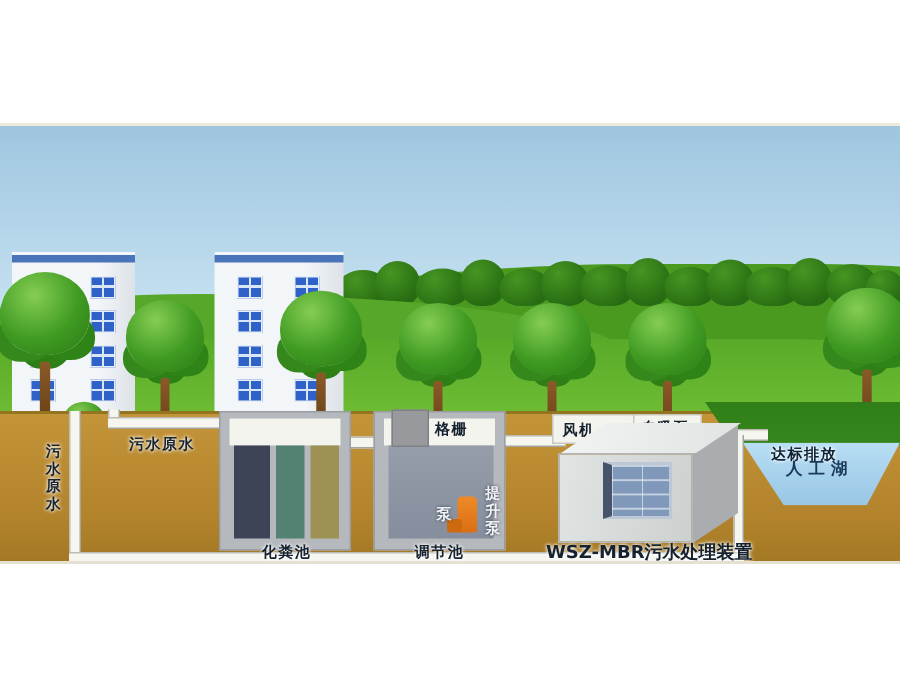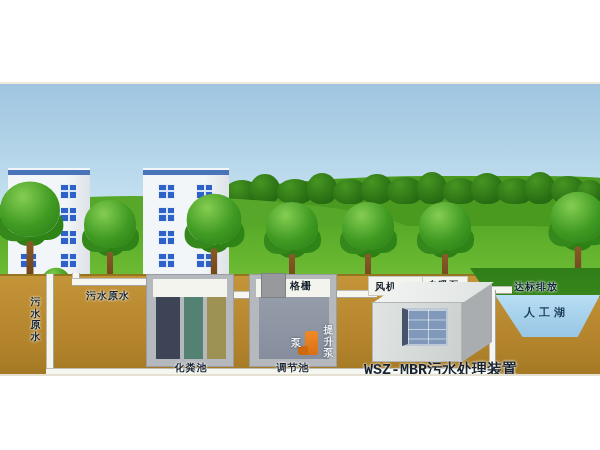--- a/index.html
+++ b/index.html
@@ -184,21 +184,21 @@
       <div class="trunk"></div>
     </div>
   <div class="tree" style="left:548px;top:112px;transform:scale(1.05);">
       <div class="canopy"></div>
       <div class="trunk"></div>
     </div>
 
   <div class="soil"></div>
   <div class="lakebank"></div>
   <div class="lake"></div>
-  <div class="lbl glow" style="left:514px;top:196px;color:#0e2436;">达标排放</div>
+  <div class="lbl glow" style="left:514px;top:212px;color:#0e2436;">达标排放</div>
   <div class="lbl" style="left:524px;top:221px;font-size:11px;letter-spacing:4px;color:#1a3a5c;">人工湖</div>
 
   <div class="pipe-v" style="left:46px;top:190px;height:100px;"></div>
   <div class="pipe-v" style="left:72px;top:189px;height:12px;"></div>
   <div class="pipe-h" style="left:72px;top:194px;width:80px;"></div>
   <div class="pipe-h" style="left:226px;top:207px;width:34px;"></div>
   <div class="pipe-v" style="left:315px;top:212px;height:38px;width:7px;"></div>
   <div class="pipe-h" style="left:315px;top:206px;width:62px;"></div>
   <div class="pipe-h" style="left:462px;top:202px;width:50px;"></div>
   <div class="pipe-v" style="left:489px;top:206px;height:84px;width:7px;"></div>
@@ -230,15 +230,15 @@
   <div class="lbl" style="left:375px;top:196px;">风机</div>
   <div class="whiteband" style="left:422px;top:192px;width:46px;height:16px;">
     <div class="lbl" style="left:5px;top:2px;font-size:9.5px;">自吸泵</div>
   </div>
   <div class="abs" style="left:372px;top:196px;width:122px;height:82px;">
     <div class="dside"></div>
     <div class="dtop"></div>
     <div class="dfront"></div>
     <div class="panel"></div>
   </div>
-  <div class="lbl glow center" style="left:364px;top:276px;width:132px;font-size:15px;letter-spacing:0;font-family:Liberation Mono, monospace;">WSZ-MBR污水处理装置</div>
+  <div class="lbl glow center" style="left:364px;top:276px;width:132px;font-size:12px;letter-spacing:0;">WSZ-MBR污水处理装置</div>
 
 </div>
 
 </body></html>

